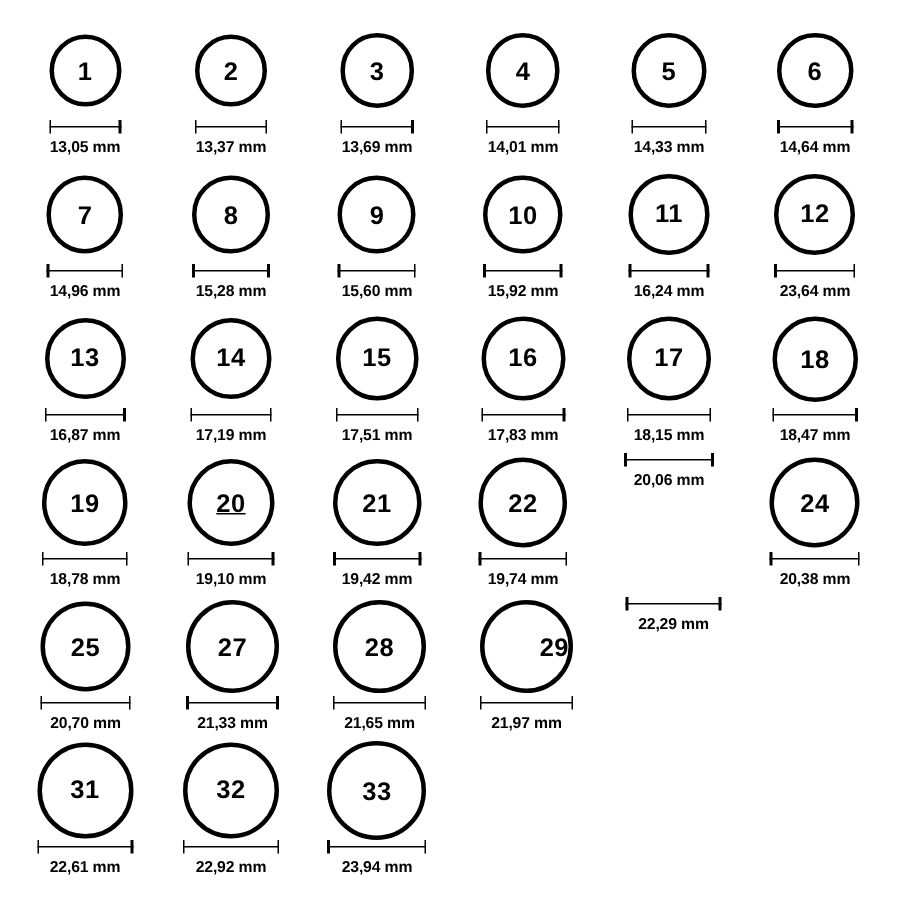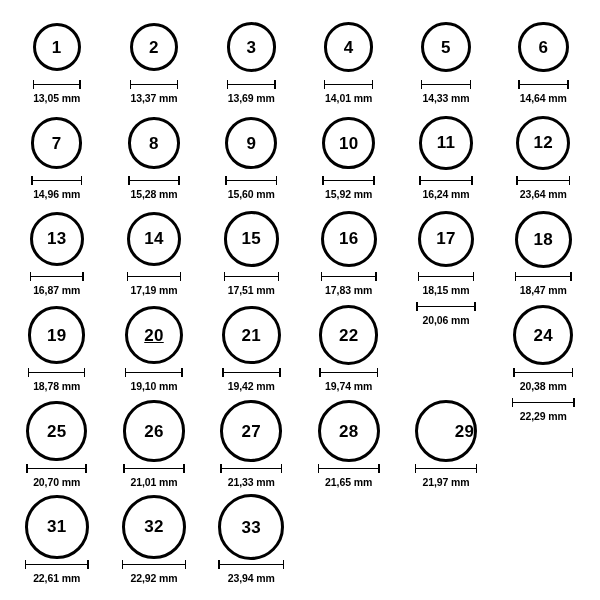--- a/index.html
+++ b/index.html
@@ -373,31 +373,20 @@
             <span class="ring-label">25</span>
           </div>
         </div>
         <div class="measure">
           <div class="bar" style="width: 60.6px;"></div>
         </div>
         <div class="mm-label">20,70 mm</div>
       </div>
       <div class="size-cell">
         <div class="ring-wrap">
-          <div class="ring" style="width: 61.2px; height: 61.2px;">
-            <span class="ring-label">26</span>
-          </div>
-        </div>
-        <div class="measure">
-          <div class="bar" style="width: 61.2px;"></div>
-        </div>
-        <div class="mm-label">21,01 mm</div>
-      </div>
-      <div class="size-cell">
-        <div class="ring-wrap">
           <div class="ring" style="width: 61.7px; height: 61.7px;">
             <span class="ring-label">27</span>
           </div>
         </div>
         <div class="measure">
           <div class="bar" style="width: 61.7px;"></div>
         </div>
         <div class="mm-label">21,33 mm</div>
       </div>
       <div class="size-cell">

